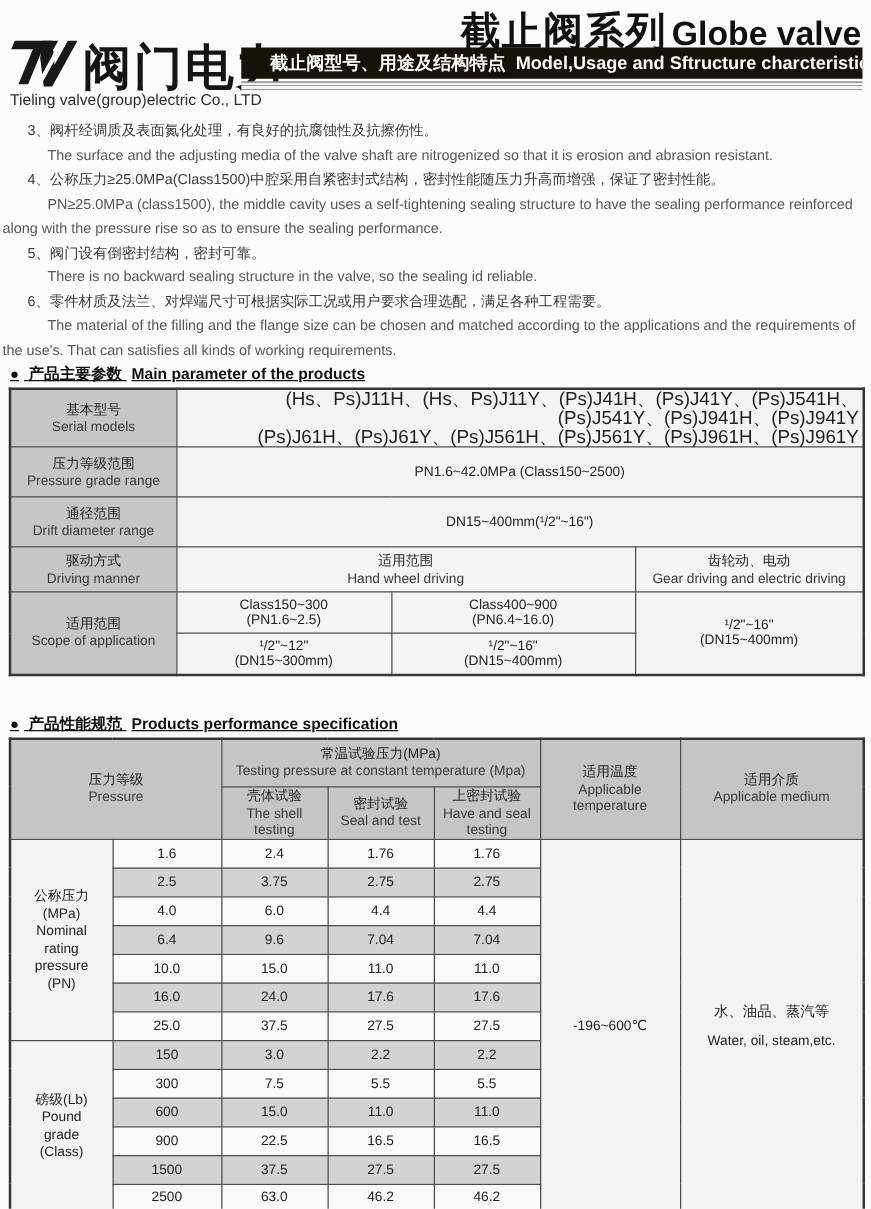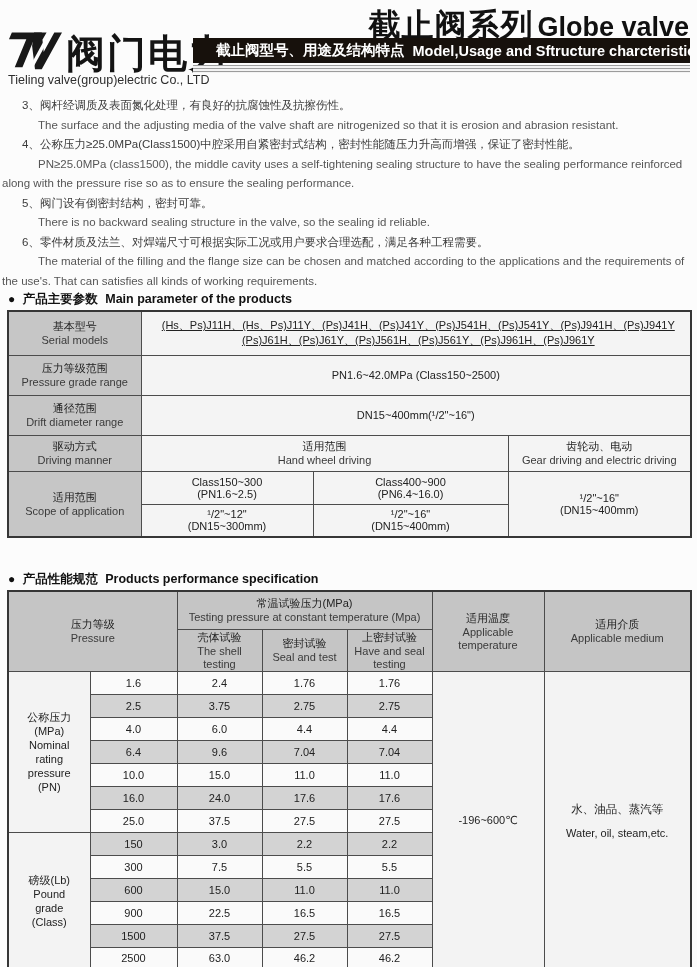--- a/index.html
+++ b/index.html
@@ -17,36 +17,36 @@
   .bar .zh{font-size:14.5px;font-weight:bold;margin-left:23px;}
   .bar .en{font-size:14.5px;font-weight:bold;margin-left:8px;}
   .stripes{left:193px;top:65px;width:497px;height:8px;background:repeating-linear-gradient(to bottom,#9c9c9c 0 1px,#f3f3f3 1px 3px);}
 
   
   .features{top:96px;left:2px;width:692px;}
   .feat-zh{margin:0;text-indent:20px;font-size:11.5px;line-height:19.5px;color:#3b3b3b;}
   .feat-en{margin:0;text-indent:36px;font-size:11.5px;line-height:19.5px;color:#565656;}
 
   
-  .sec-title{left:8px;font-size:12.5px;font-weight:bold;color:#111;}
+  .sec-title{left:8px;font-size:12.5px;font-weight:bold;color:#111;text-decoration:underline;}
   .sec-title .bullet{font-size:12px;margin-right:4px;}
   .sec-title .en{margin-left:4px;}
 
   
   table{border-collapse:collapse;table-layout:fixed;}
   td,th{border:1px solid #4c4c4c;padding:0 3px;box-sizing:border-box;}
   .t1,.t2{border:2px solid #363636;}
   .cell-zh{font-size:11px;color:#222;line-height:15px;}
   .cell-en{font-size:11px;color:#3a3a3a;line-height:13px;}
 
   
   .t1{left:7px;top:310px;width:683px;}
   .t1 th{background:#c6c6c6;font-weight:normal;text-align:center;}
   .t1 td{background:#f4f4f4;text-align:center;font-size:11px;color:#222;}
-  .t1 .models{text-align:center;padding-left:8px;font-size:11px;line-height:15px;text-decoration:underline;}
+  .t1 .models{text-align:right;padding-left:8px;font-size:15px;line-height:15px;}
 
   
   .t2{left:7px;top:590px;width:683px;}
   .t2 thead th{background:#c5c5c5;font-weight:normal;text-align:center;}
   .t2 tbody td{background:#fafafa;text-align:center;font-size:11px;color:#222;height:23px;}
   .t2 tbody tr.alt td:not(.glabel):not(.spancell){background:#d3d3d3;}
   .t2 td.glabel{background:#f3f3f3;font-size:11px;line-height:14px;text-align:center;}
   .t2 td.spancell{background:#f3f3f3;}
   .t2 .m-zh{font-size:11.5px;margin-bottom:10px;}
   .t2 .m-en{font-size:11px;}

